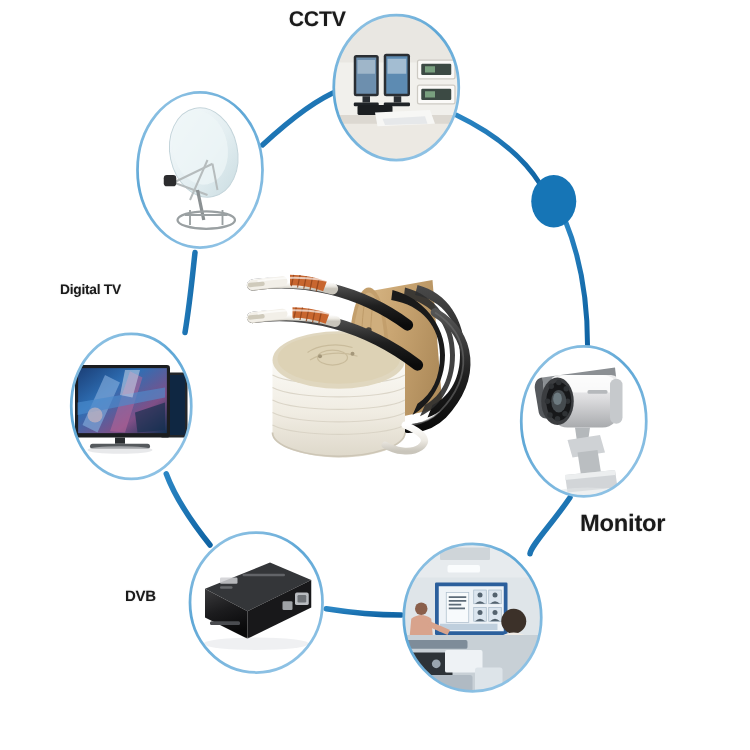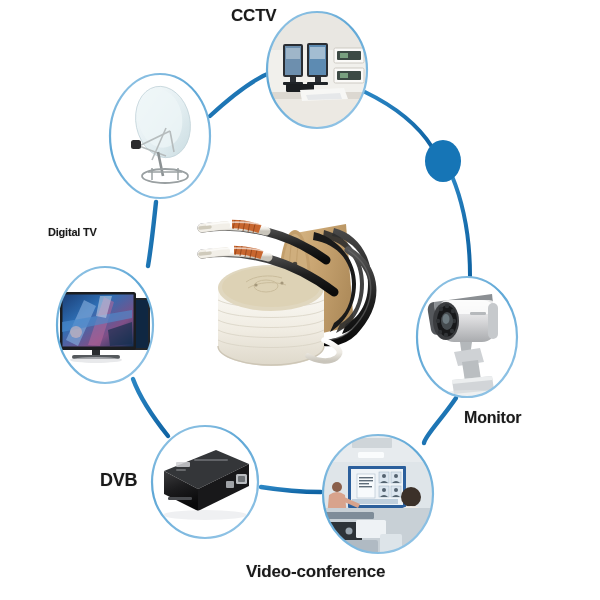--- a/index.html
+++ b/index.html
@@ -20,23 +20,23 @@
     font-weight:bold;
     color:#1a1a1a;
     font-family:"Liberation Sans", sans-serif;
     white-space:nowrap;
     letter-spacing:-0.2px;
     text-shadow:0 0 1px rgba(0,0,0,0.25);
   }
   .lbl-cctv{left:231px;top:6px;font-size:17px;}
   .lbl-sat{left:56px;top:52px;font-size:17px;}
   .lbl-dig{left:48px;top:226px;font-size:11px;}
-  .lbl-dvb{left:100px;top:470px;font-size:18px;}
+  .lbl-dvb{left:100px;top:470px;font-size:12px;}
   .lbl-vc{left:246px;top:562px;font-size:17px;}
-  .lbl-mon{left:464px;top:409px;font-size:16px;}
+  .lbl-mon{left:464px;top:409px;font-size:19px;}
   .center-art{
     position:absolute;left:196px;top:206px;width:190px;height:165px;z-index:3;
   }
 </style>
 </head>
 <body>
 
 <div id="stage">
 
   <svg class="layer" id="connectors" viewBox="0 0 600 600">
@@ -455,16 +455,15 @@
         <path d="M6,48 C14,47 22,46 30,45" fill="none" stroke="#f2efe8" stroke-width="8" stroke-linecap="round"></path>
         <path d="M4,48 L14,47" stroke="#cfcabb" stroke-width="3.5" stroke-linecap="round"></path>
         <path d="M10,45 C36,40 62,42 84,49" fill="none" stroke="#ffffff" stroke-width="1.6" opacity="0.65"></path>
       </g>
     </g>
   </svg>
 
   <div class="label lbl-cctv">CCTV</div>
   <div class="label lbl-dig">Digital TV</div>
   <div class="label lbl-dvb">DVB</div>
-  <div class="label lbl-vc">Video-conference</div>
   <div class="label lbl-mon">Monitor</div>
 
 </div>
 
 </body></html>

